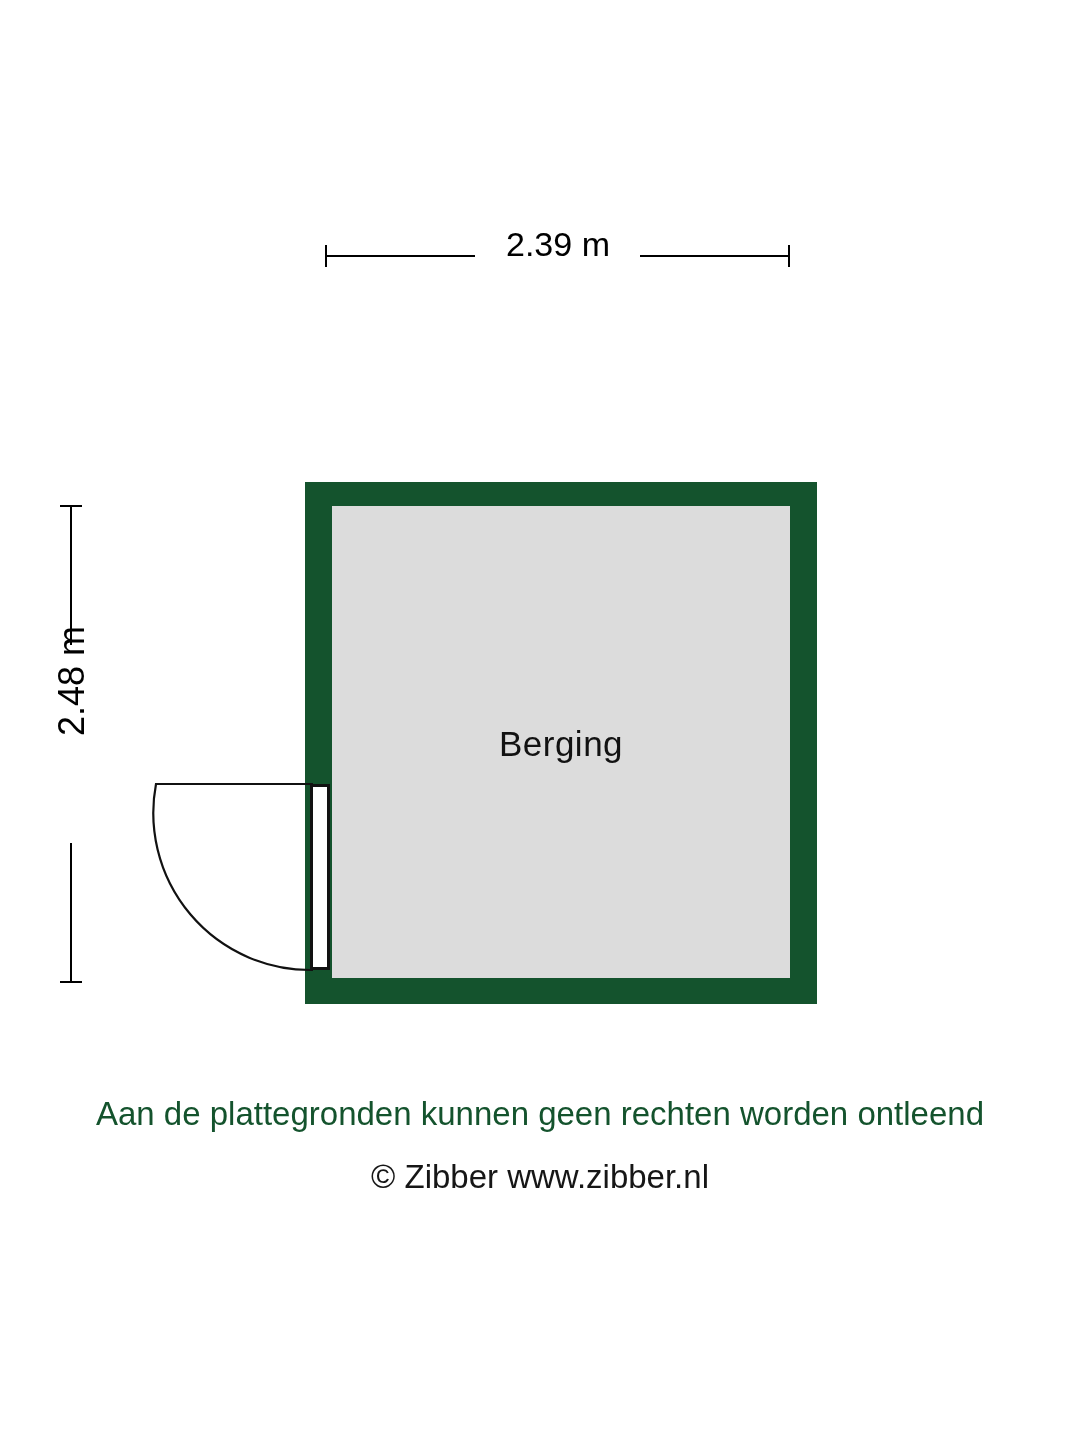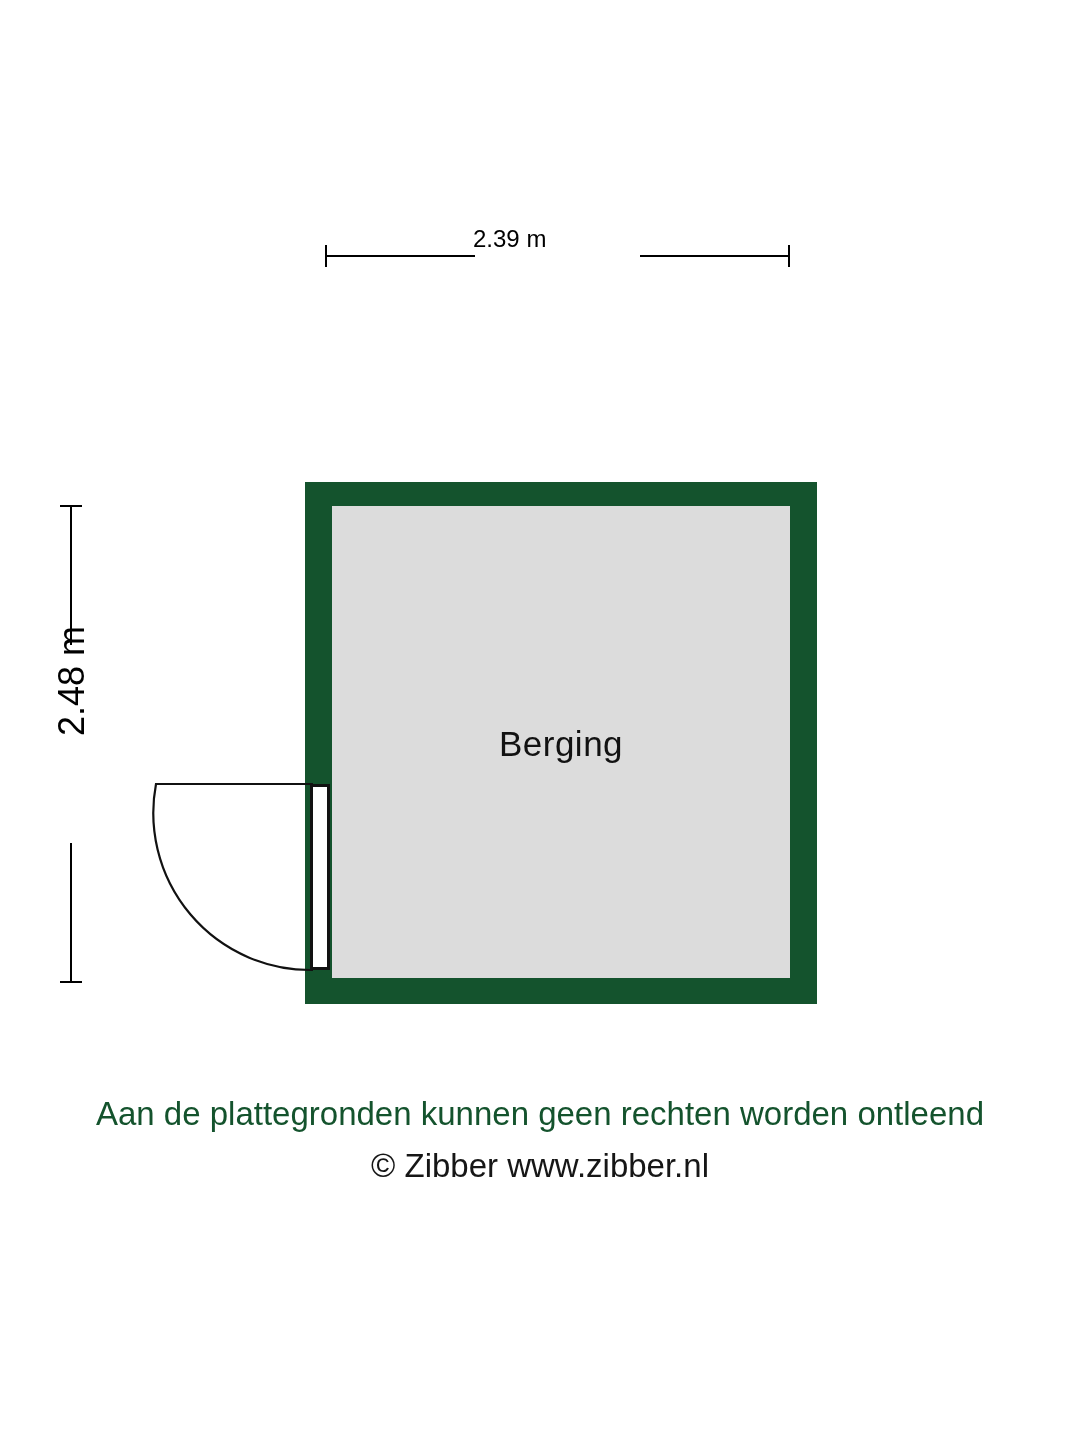--- a/index.html
+++ b/index.html
@@ -109,21 +109,22 @@
     height: 22px;
     background: #000;
   }
   .dim-top .cap.start { left: 0; }
   .dim-top .cap.end   { right: 0; }
   .dim-top .dim-text {
     position: absolute;
     left: 148px;
     top: -30px;
     width: 170px;
-    font-size: 24px;
+    text-align: center;
+    font-size: 34px;
     color: #000;
   }
 
   .dim-left {
     position: absolute;
     left: 70px;
     top: 505px;
     width: 2px;
     height: 478px;
   }
@@ -164,21 +165,21 @@
     text-align: center;
   }
   .footer .line1 {
     font-size: 33px;
     color: #14532d;
     white-space: nowrap;
   }
   .footer .line2 {
     font-size: 33px;
     color: #161616;
-    margin-top: 14px;
+    margin-top: 25px;
     white-space: nowrap;
   }
 </style>
 </head>
 <body>
 
 <div id="floorplan-stage">
 
   <div class="dim-top">
     <div class="cap start"></div>

